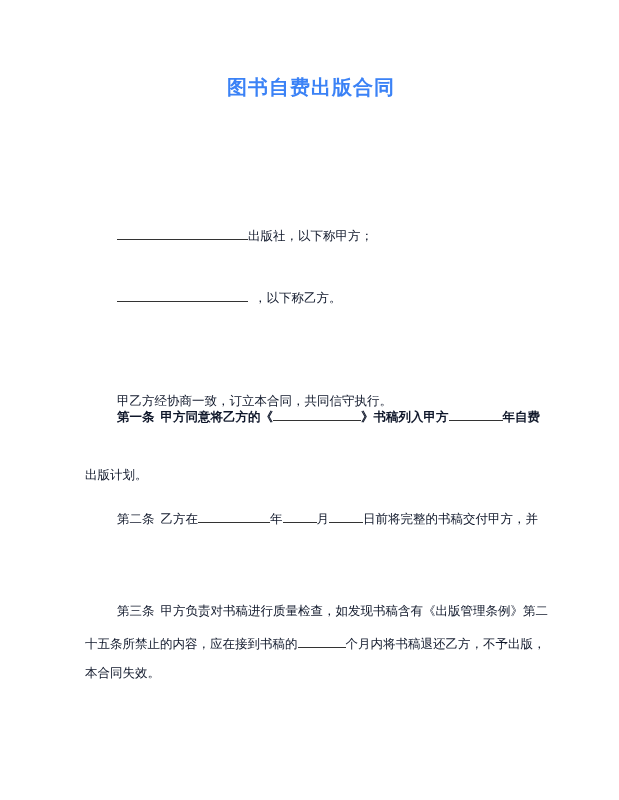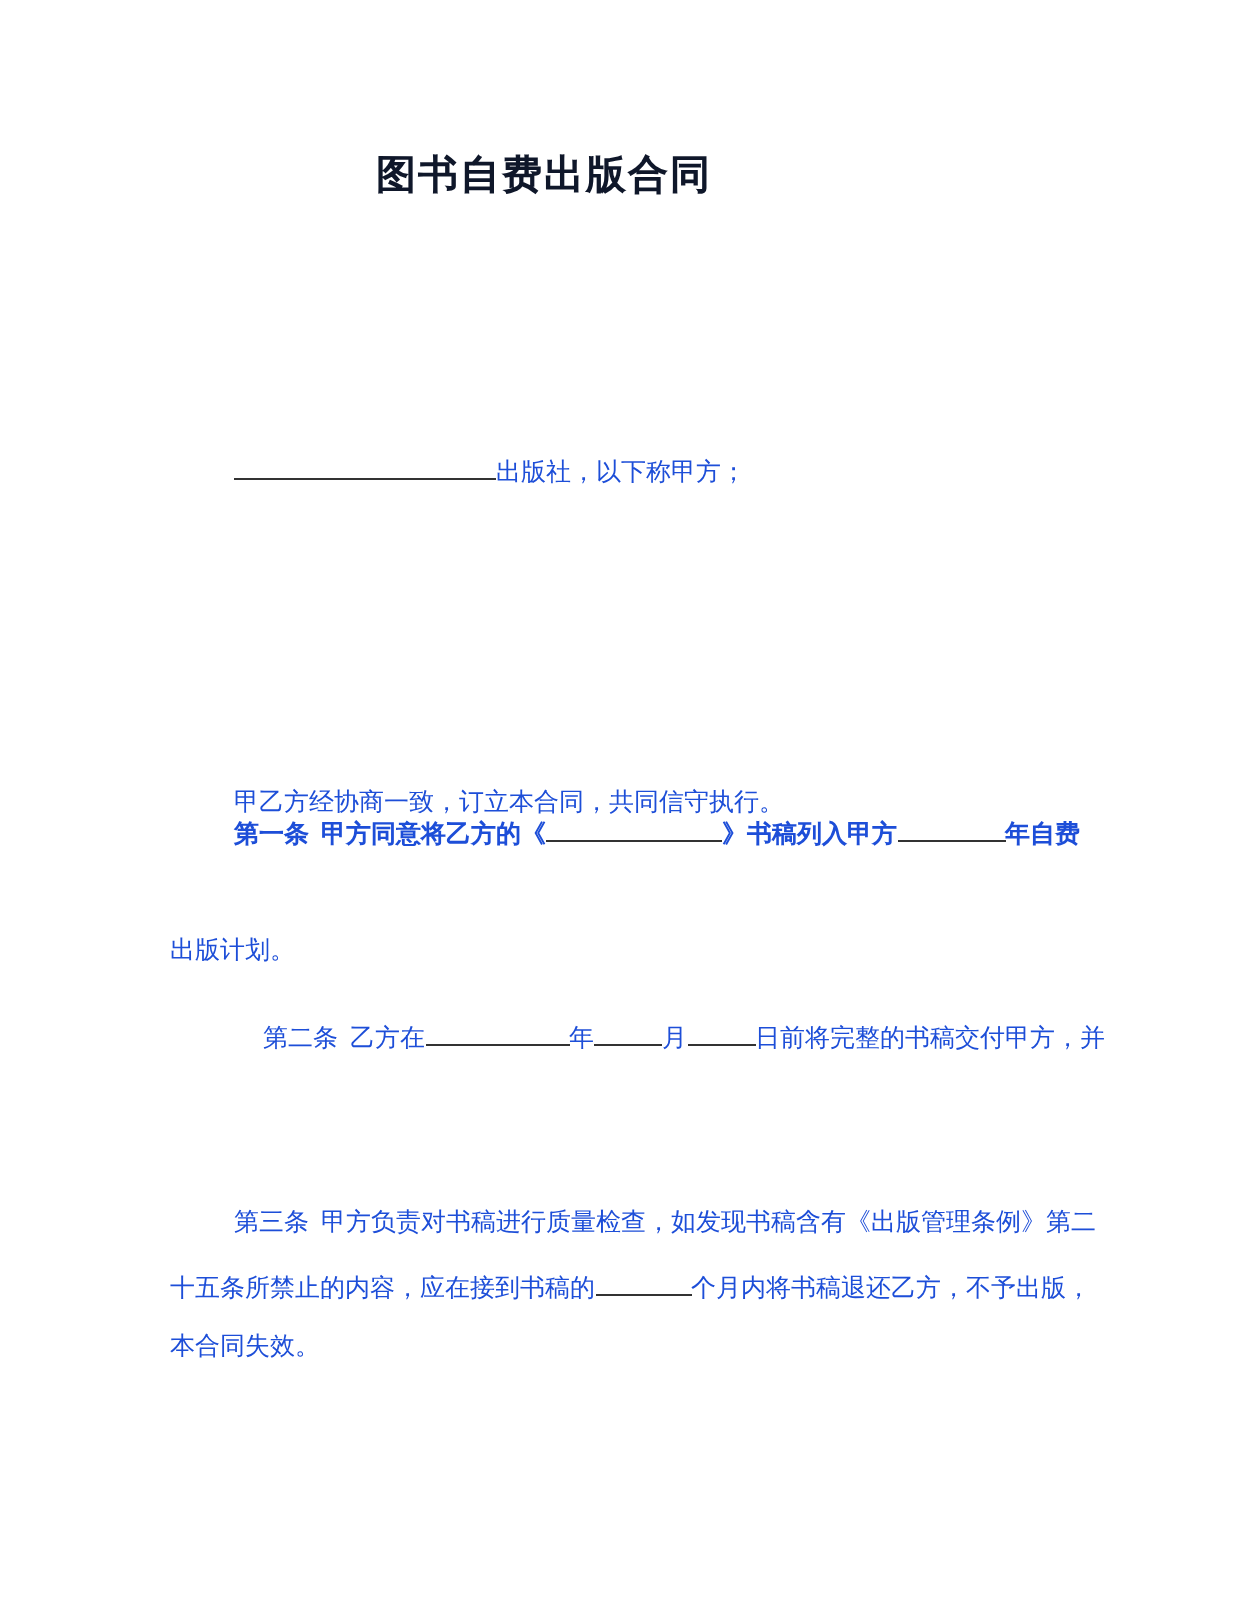--- a/index.html
+++ b/index.html
@@ -23,30 +23,31 @@
     }
     .title {
       position: absolute;
       left: 0; width: 544px;
       top: 74px;
       text-align: center;
       font-family: "DejaVu Serif", "Liberation Serif", serif;
       font-weight: bold;
       font-size: 20px;
       letter-spacing: 1px;
-      color: #0f172a;
+      color: #3b82f6;
+      padding-left: 39px;
     }
     .line {
       position: absolute;
       left: 85px;
       width: 450px;
       font-size: 12.5px;
       line-height: 16px;
       white-space: nowrap;
-      color: #1d4ed8;
+      color: #0f172a;
     }
     .indent { padding-left: 32px; }
     .blank {
       display: inline-block;
       border-bottom: 1px solid #333;
       height: 13px;
       vertical-align: baseline;
     }
     .gap { display: inline-block; width: 6px; }
   </style>
@@ -54,29 +55,32 @@
 <body>
 
 <div class="page">
 
   <div class="title">图书自费出版合同</div>
 
   <div class="line indent" style="top:226px;">
     <span class="blank" style="width:131px;"></span><span>出版社，以下称甲方；</span>
   </div>
 
+  <div class="line indent" style="top:288px;">
+    <span class="blank" style="width:131px;"></span><span class="gap"></span><span>，以下称乙方。</span>
+  </div>
 
   <div class="line indent" style="top:349px;margin-top:44px;">甲乙方经协商一致，订立本合同，共同信守执行。</div>
 
   <div class="line indent" style="top:407px;font-weight:bold;">
     <span>第一条</span><span class="gap"></span><span>甲方同意将乙方的《</span><span class="blank" style="width:88px;"></span><span>》书稿列入甲方</span><span class="blank" style="width:54px;"></span><span>年自费</span>
   </div>
   <div class="line" style="top:443px;margin-top:24px;">出版计划。</div>
 
-  <div class="line indent" style="top:509px;text-align:center;">
+  <div class="line indent" style="top:509px;">
     <span>第二条</span><span class="gap"></span><span>乙方在</span><span class="blank" style="width:72px;"></span><span>年</span><span class="blank" style="width:34px;"></span><span>月</span><span class="blank" style="width:34px;"></span><span>日前将完整的书稿交付甲方，并</span>
   </div>
 
   <div class="line" style="top:634px;">
     <span>十五条所禁止的内容，应在接到书稿的</span><span class="blank" style="width:48px;"></span><span>个月内将书稿退还乙方，不予出版，</span>
   </div>
   <div class="line indent" style="top:603px;">
     <span>第三条</span><span class="gap"></span><span>甲方负责对书稿进行质量检查，如发现书稿含有《出版管理条例》第二</span>
   </div>
   <div class="line" style="top:665px;">本合同失效。</div>

